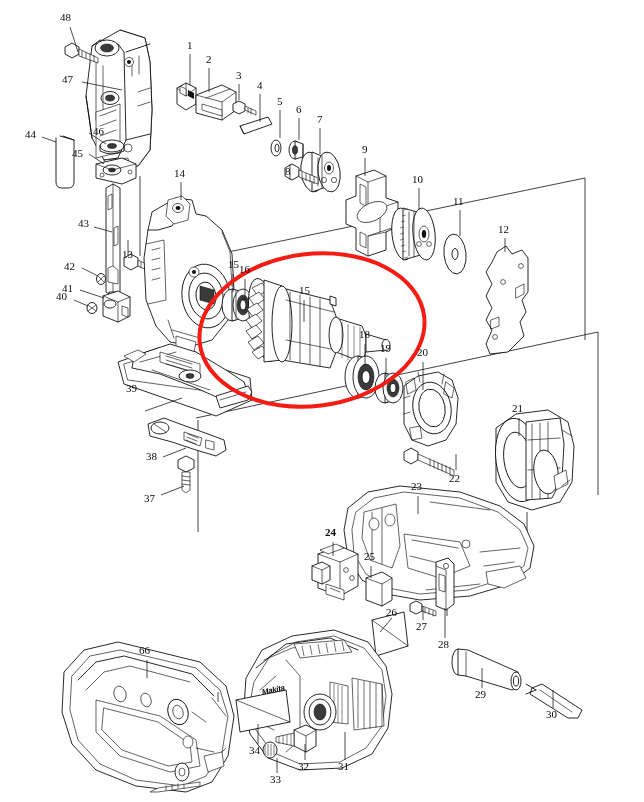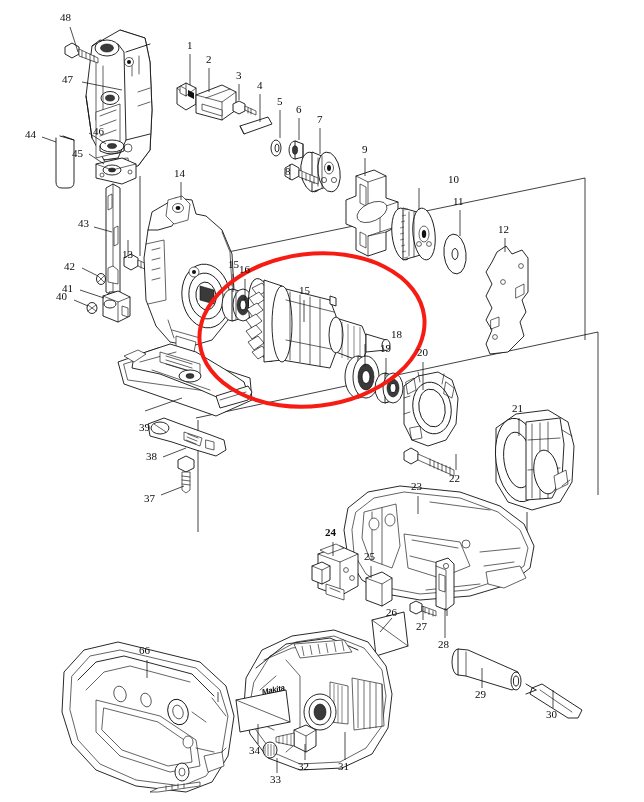--- a/index.html
+++ b/index.html
@@ -576,36 +576,36 @@
   <span class="callout" style="left:257px;top:80px;">4</span>
   <span class="callout" style="left:62px;top:74px;">47</span>
   <span class="callout" style="left:277px;top:96px;">5</span>
   <span class="callout" style="left:296px;top:104px;">6</span>
   <span class="callout" style="left:317px;top:114px;">7</span>
   <span class="callout" style="left:25px;top:129px;">44</span>
   <span class="callout" style="left:72px;top:126px;margin-left:21px;">46</span>
   <span class="callout" style="left:72px;top:148px;">45</span>
   <span class="callout" style="left:285px;top:166px;">8</span>
   <span class="callout" style="left:362px;top:144px;">9</span>
-  <span class="callout" style="left:412px;top:174px;margin-left:36px;">10</span>
+  <span class="callout" style="left:412px;top:174px;">10</span>
   <span class="callout" style="left:453px;top:196px;">11</span>
   <span class="callout" style="left:498px;top:224px;">12</span>
   <span class="callout" style="left:174px;top:168px;">14</span>
   <span class="callout" style="left:78px;top:218px;">43</span>
   <span class="callout" style="left:122px;top:226px;margin-top:23px;">13</span>
   <span class="callout" style="left:64px;top:261px;">42</span>
   <span class="callout" style="left:62px;top:283px;">41</span>
   <span class="callout" style="left:56px;top:291px;">40</span>
   <span class="callout" style="left:228px;top:259px;">15</span>
   <span class="callout" style="left:239px;top:264px;">16</span>
   <span class="callout" style="left:299px;top:285px;">15</span>
-  <span class="callout" style="left:359px;top:329px;padding-left:32px;">18</span>
+  <span class="callout" style="left:359px;top:329px;">18</span>
   <span class="callout" style="left:380px;top:343px;">19</span>
   <span class="callout" style="left:417px;top:347px;">20</span>
-  <span class="callout" style="left:126px;top:422px;margin-left:13px;">39</span>
+  <span class="callout" style="left:126px;top:383px;">39</span>
   <span class="callout" style="left:512px;top:403px;">21</span>
   <span class="callout" style="left:146px;top:451px;">38</span>
   <span class="callout" style="left:449px;top:473px;">22</span>
   <span class="callout" style="left:144px;top:493px;">37</span>
   <span class="callout" style="left:411px;top:481px;">23</span>
   <span class="callout" style="left:325px;top:527px;font-weight:bold;">24</span>
   <span class="callout" style="left:364px;top:551px;">25</span>
   <span class="callout" style="left:386px;top:607px;">26</span>
   <span class="callout" style="left:416px;top:621px;">27</span>
   <span class="callout" style="left:438px;top:639px;">28</span>

